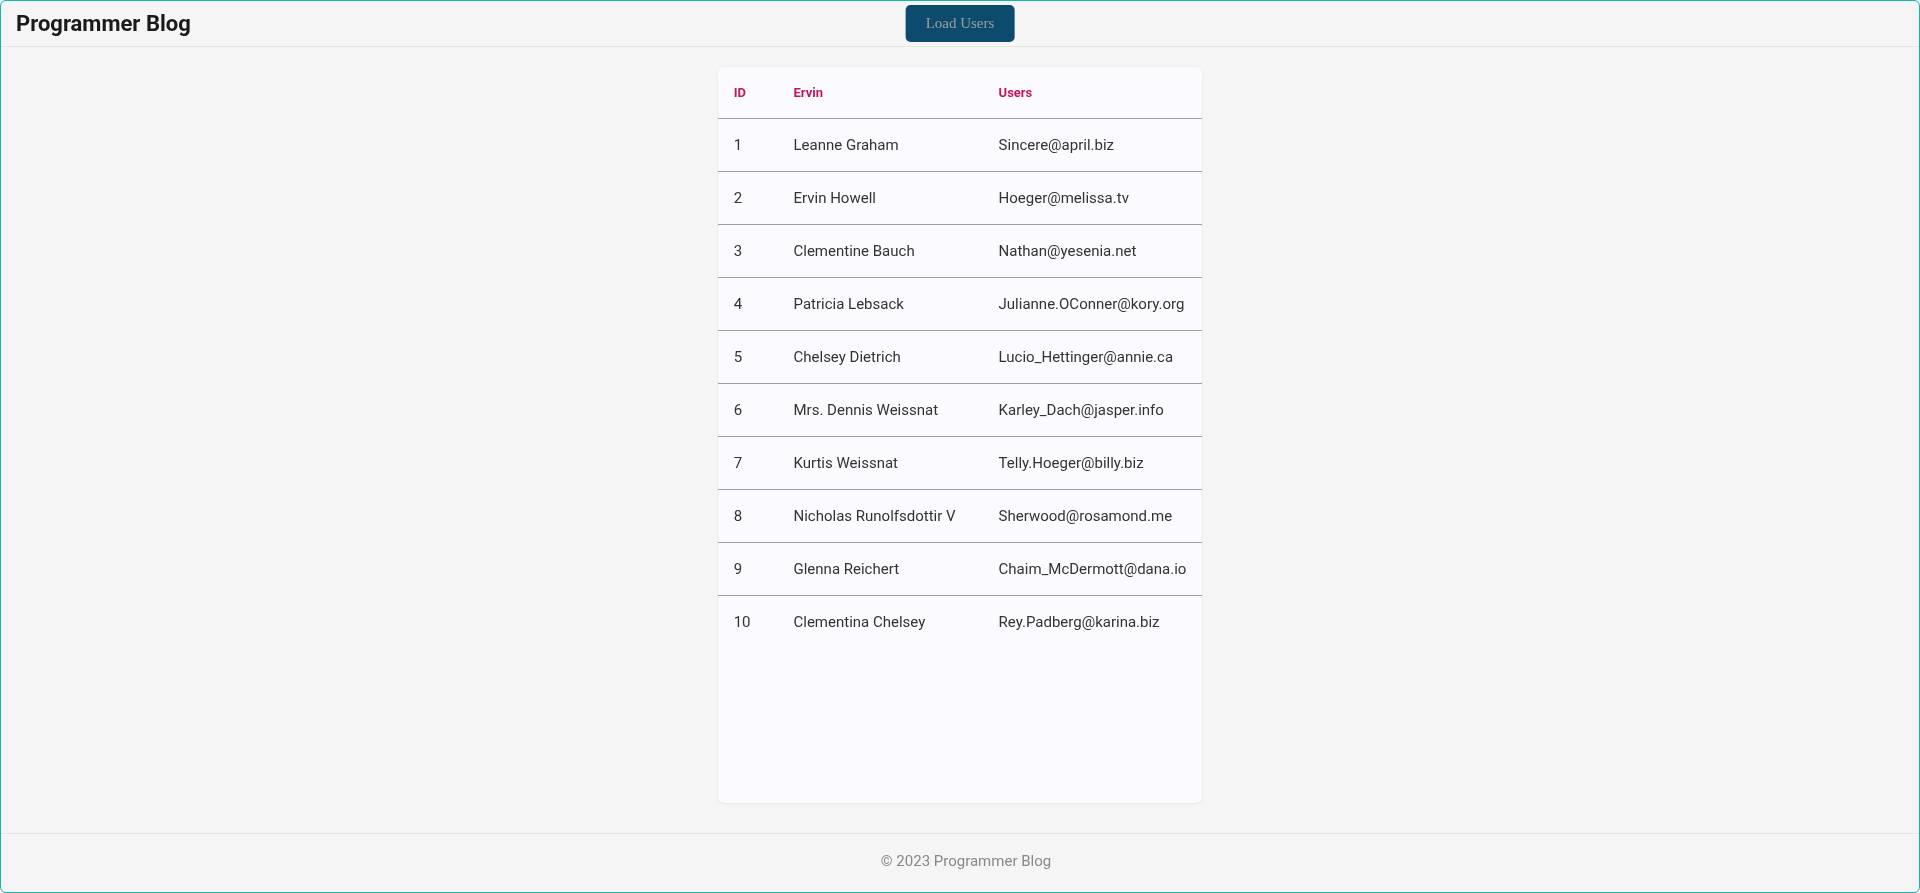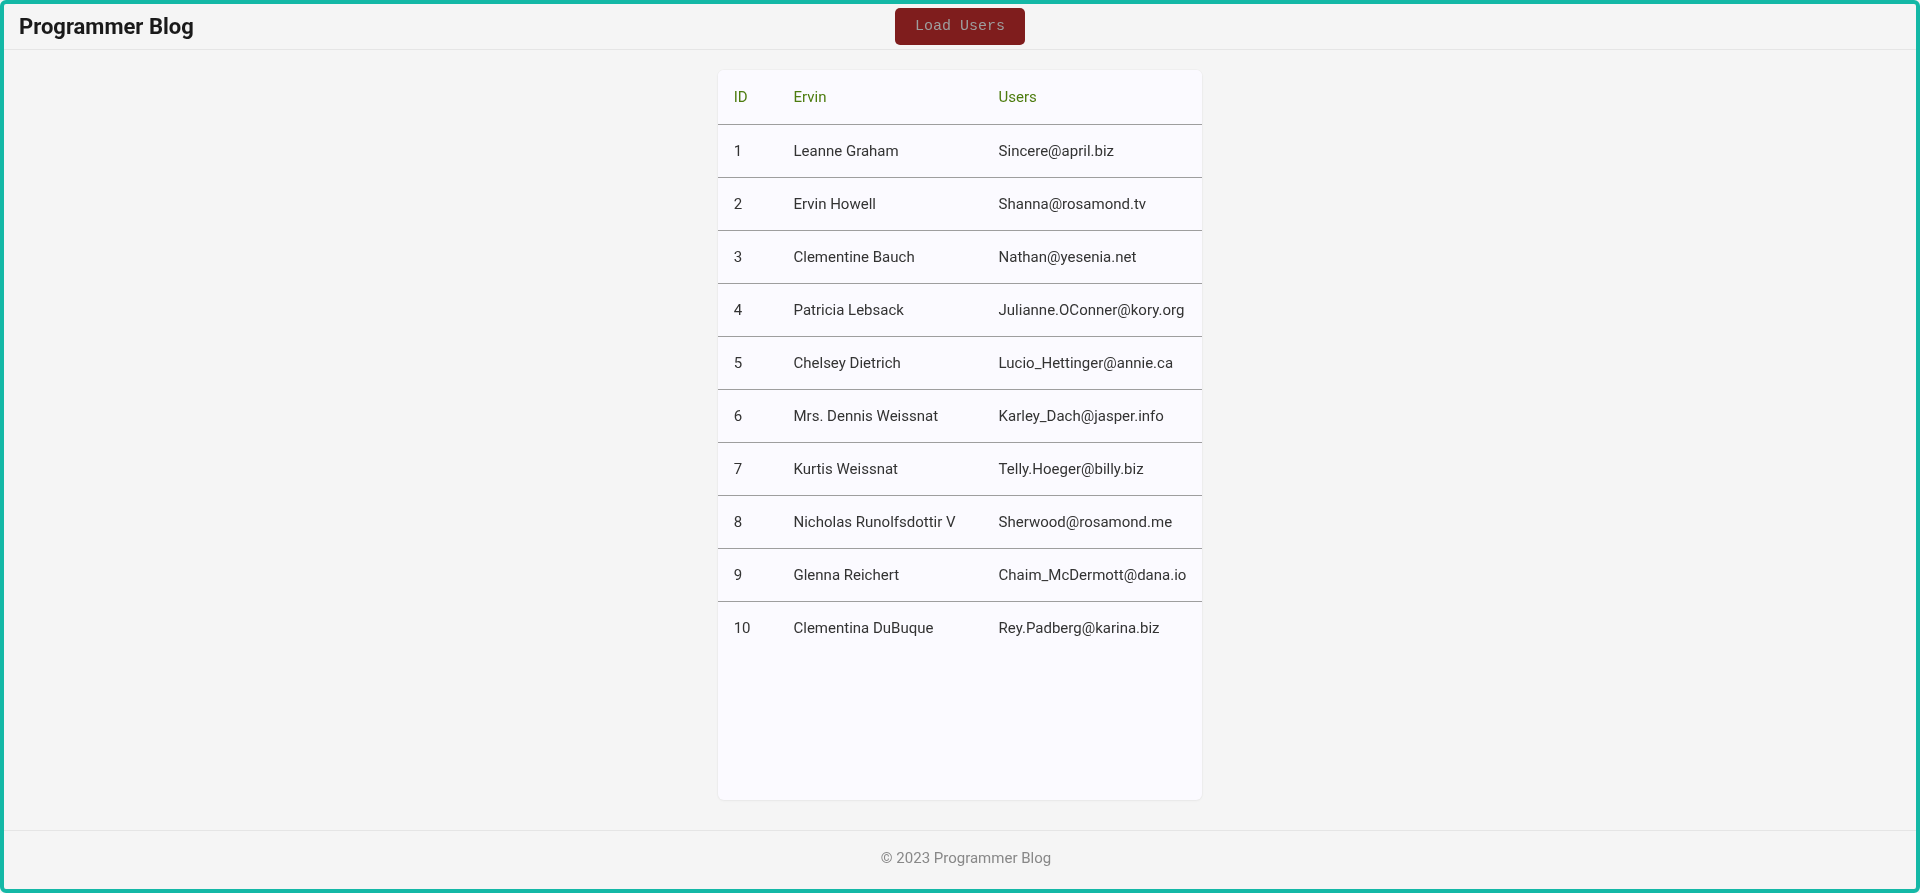--- a/index.html
+++ b/index.html
@@ -9,21 +9,21 @@
     }
     body {
       font-family: -apple-system, BlinkMacSystemFont, "Segoe UI", Roboto, "Helvetica Neue", Arial, sans-serif;
       background-color: #f5f5f5;
       color: #333333;
     }
     .container {
       width: 100%;
       min-height: 100vh;
       background: #f5f5f5;
-      border: 4px solid #14b8a6;
+      border: 1px solid #14b8a6;
       border-radius: 6px;
       display: flex;
       flex-direction: column;
       justify-content: space-between;
     }
     header {
       display: flex;
       align-items: center;
       padding: 10px 15px;
       border-bottom: 1px solid #e5e5e5;
@@ -31,52 +31,52 @@
     }
     .title {
       font-size: 22px;
       font-weight: 700;
       color: #1a1a1a;
     }
     .load-btn {
       position: absolute;
       left: 50%;
       transform: translateX(-50%);
-      background-color: #7f1d1d;
+      background-color: #0c4a6e;
       color: #9e9e9e;
       border: none;
       padding: 10px 20px;
       font-size: 15px;
       font-weight: 500;
       border-radius: 5px;
       cursor: not-allowed;
-      font-family: Liberation Mono, monospace;
+      font-family: Liberation Serif, serif;
     }
     main {
       flex: 1;
       padding: 20px 0 30px 0;
       display: flex;
       justify-content: center;
     }
     .table-card {
       background: #fbfaff;
       border-radius: 6px;
       box-shadow: 0 1px 3px rgba(0,0,0,0.04), 0 0 0 1px rgba(0,0,0,0.02);
       overflow: hidden;
       min-width: 440px;
     }
     table {
       border-collapse: collapse;
       width: 100%;
     }
     thead th {
       text-align: left;
-      font-weight: 400;
-      font-size: 15px;
-      color: #4d7c0f;
+      font-weight: 700;
+      font-size: 13px;
+      color: #be185d;
       padding: 18px 15px;
       border-bottom: 1px solid #9e9e9e;
       background: #fbfaff;
     }
     tbody td {
       text-align: left;
       font-size: 15px;
       color: #333333;
       padding: 17px 15px;
       border-bottom: 1px solid #9e9e9e;
@@ -116,21 +116,21 @@
         </thead>
         <tbody id="table-body">
             <tr>
               <td class="col-id">1</td>
               <td class="col-name">Leanne Graham</td>
               <td class="col-email">Sincere@april.biz</td>
             </tr>
             <tr>
               <td class="col-id">2</td>
               <td class="col-name">Ervin Howell</td>
-              <td class="col-email">Shanna@rosamond.tv</td>
+              <td class="col-email">Hoeger@melissa.tv</td>
             </tr>
             <tr>
               <td class="col-id">3</td>
               <td class="col-name">Clementine Bauch</td>
               <td class="col-email">Nathan@yesenia.net</td>
             </tr>
             <tr>
               <td class="col-id">4</td>
               <td class="col-name">Patricia Lebsack</td>
               <td class="col-email">Julianne.OConner@kory.org</td>
@@ -155,21 +155,21 @@
               <td class="col-name">Nicholas Runolfsdottir V</td>
               <td class="col-email">Sherwood@rosamond.me</td>
             </tr>
             <tr>
               <td class="col-id">9</td>
               <td class="col-name">Glenna Reichert</td>
               <td class="col-email">Chaim_McDermott@dana.io</td>
             </tr>
             <tr>
               <td class="col-id">10</td>
-              <td class="col-name">Clementina DuBuque</td>
+              <td class="col-name">Clementina Chelsey</td>
               <td class="col-email">Rey.Padberg@karina.biz</td>
             </tr>
           </tbody>
       </table>
     </div>
   </main>
 
   <footer>
     <span>© 2023 Programmer Blog</span>
   </footer>

